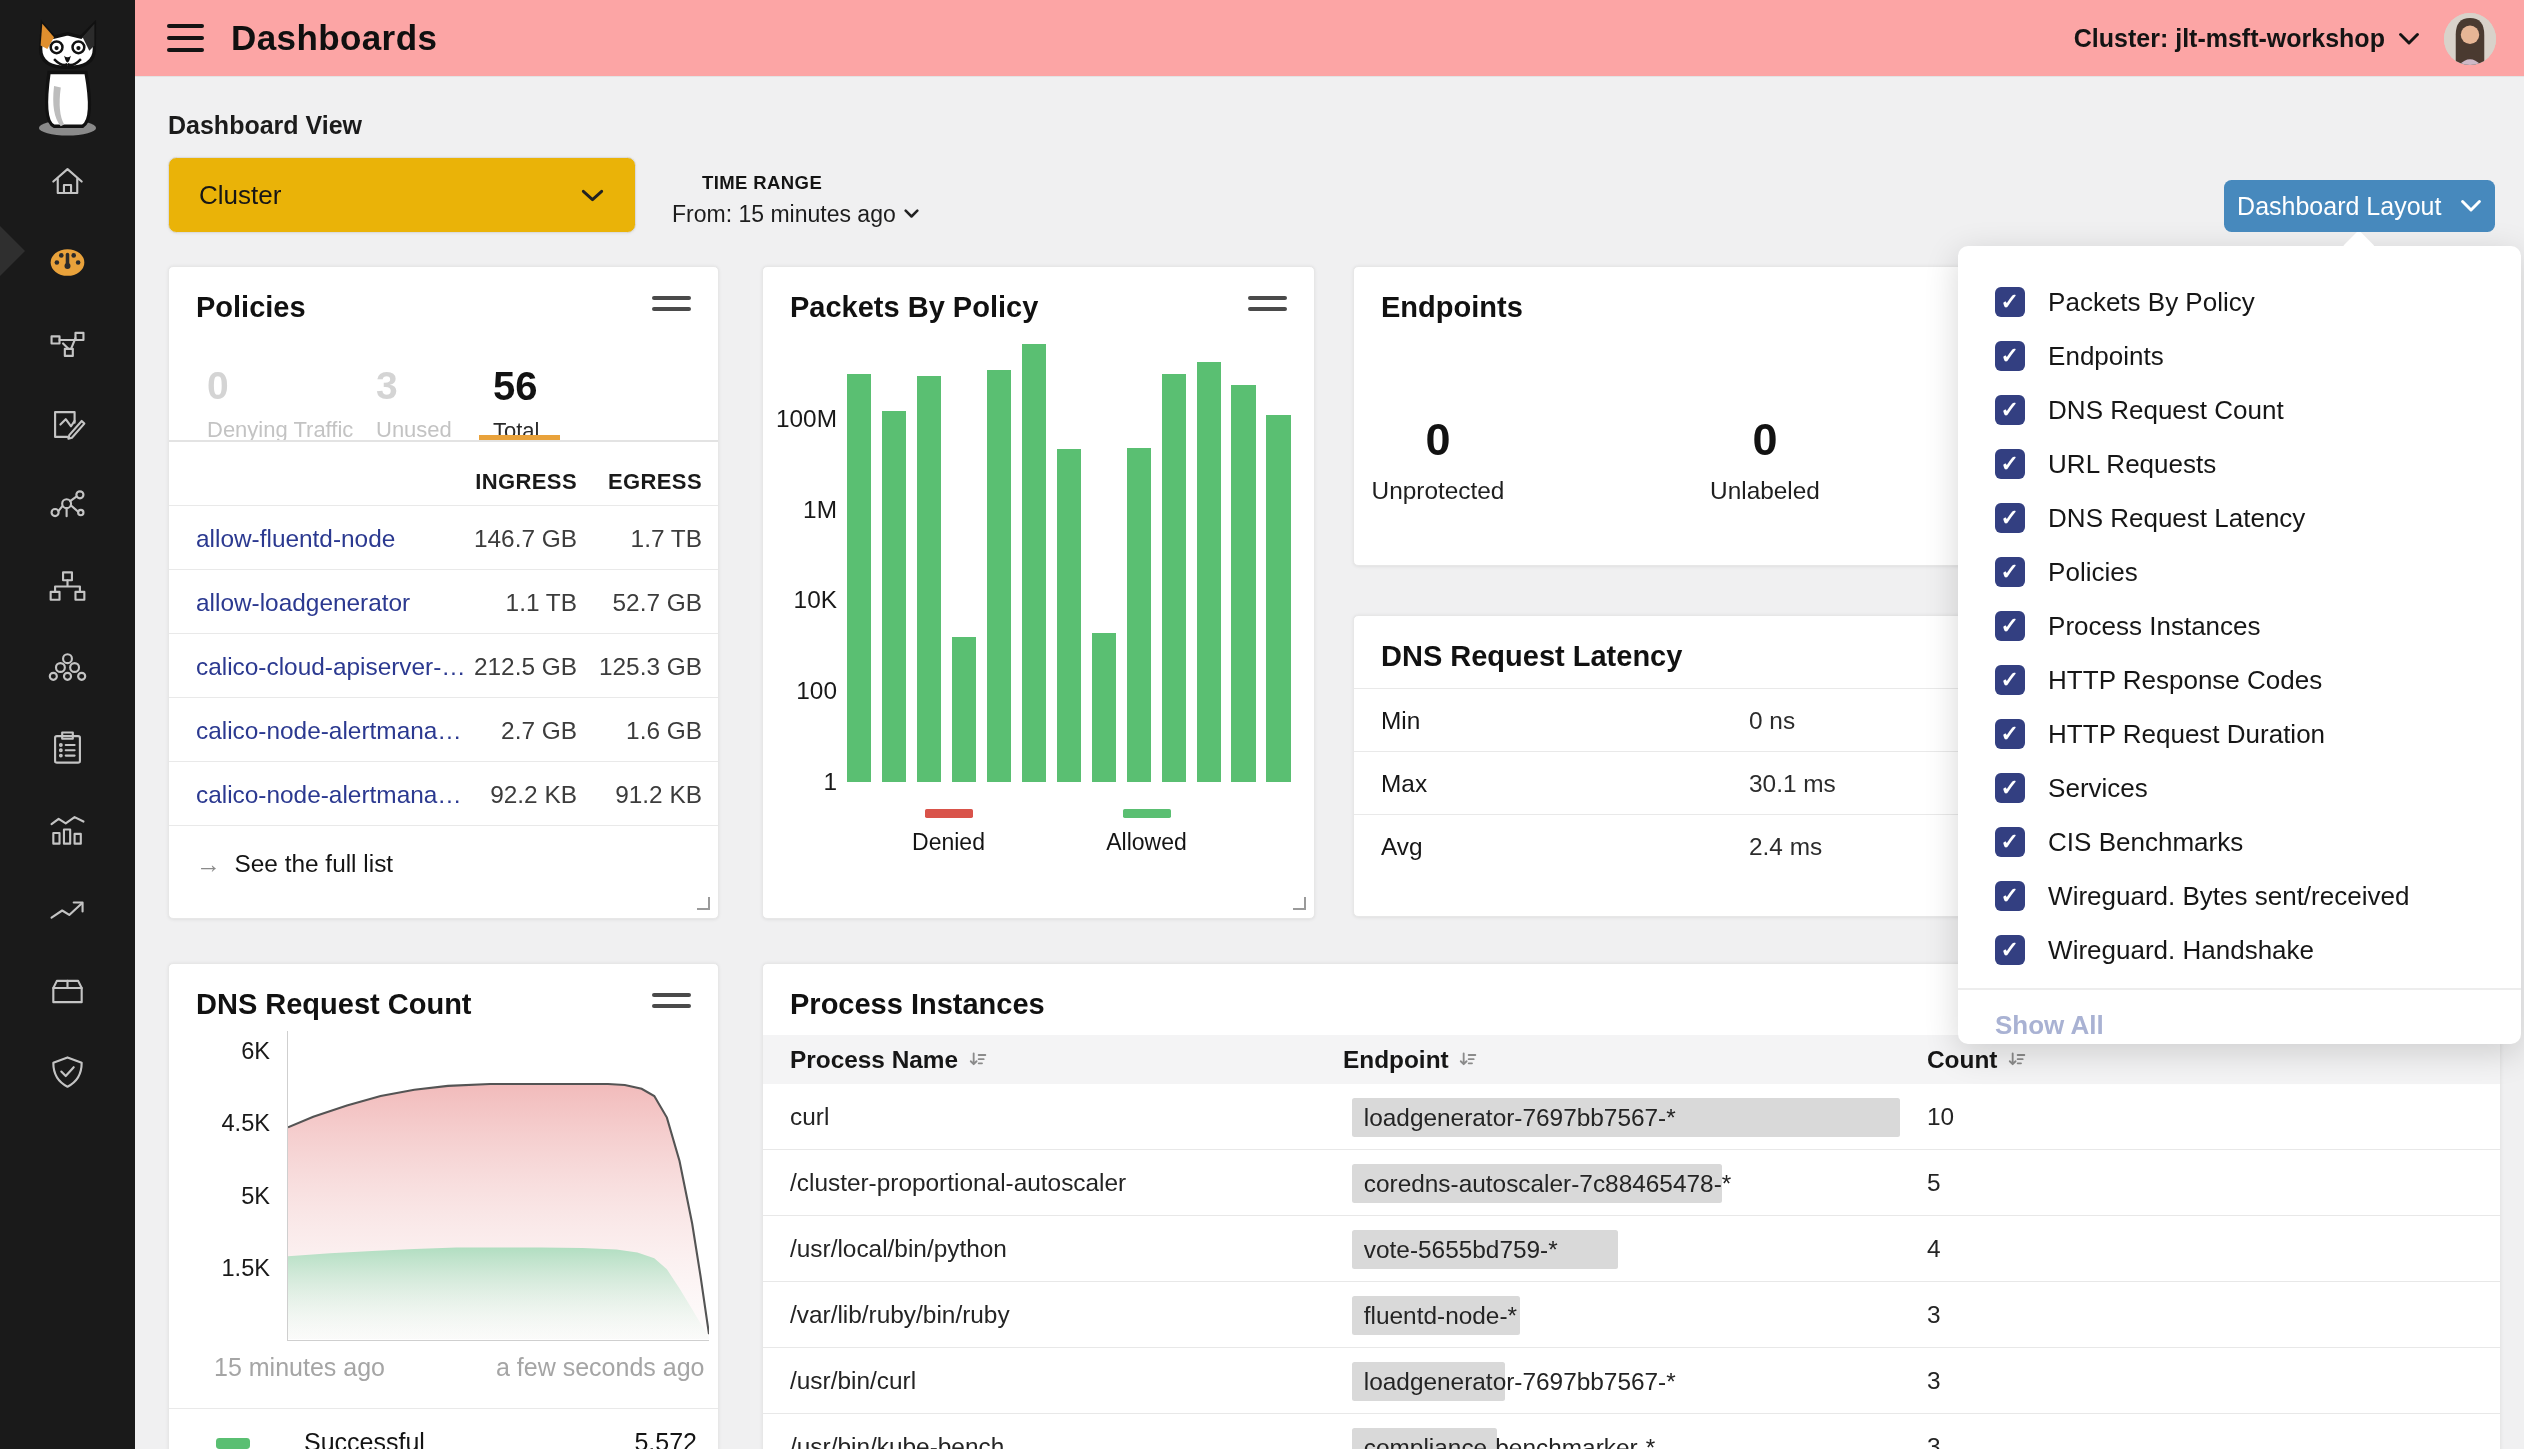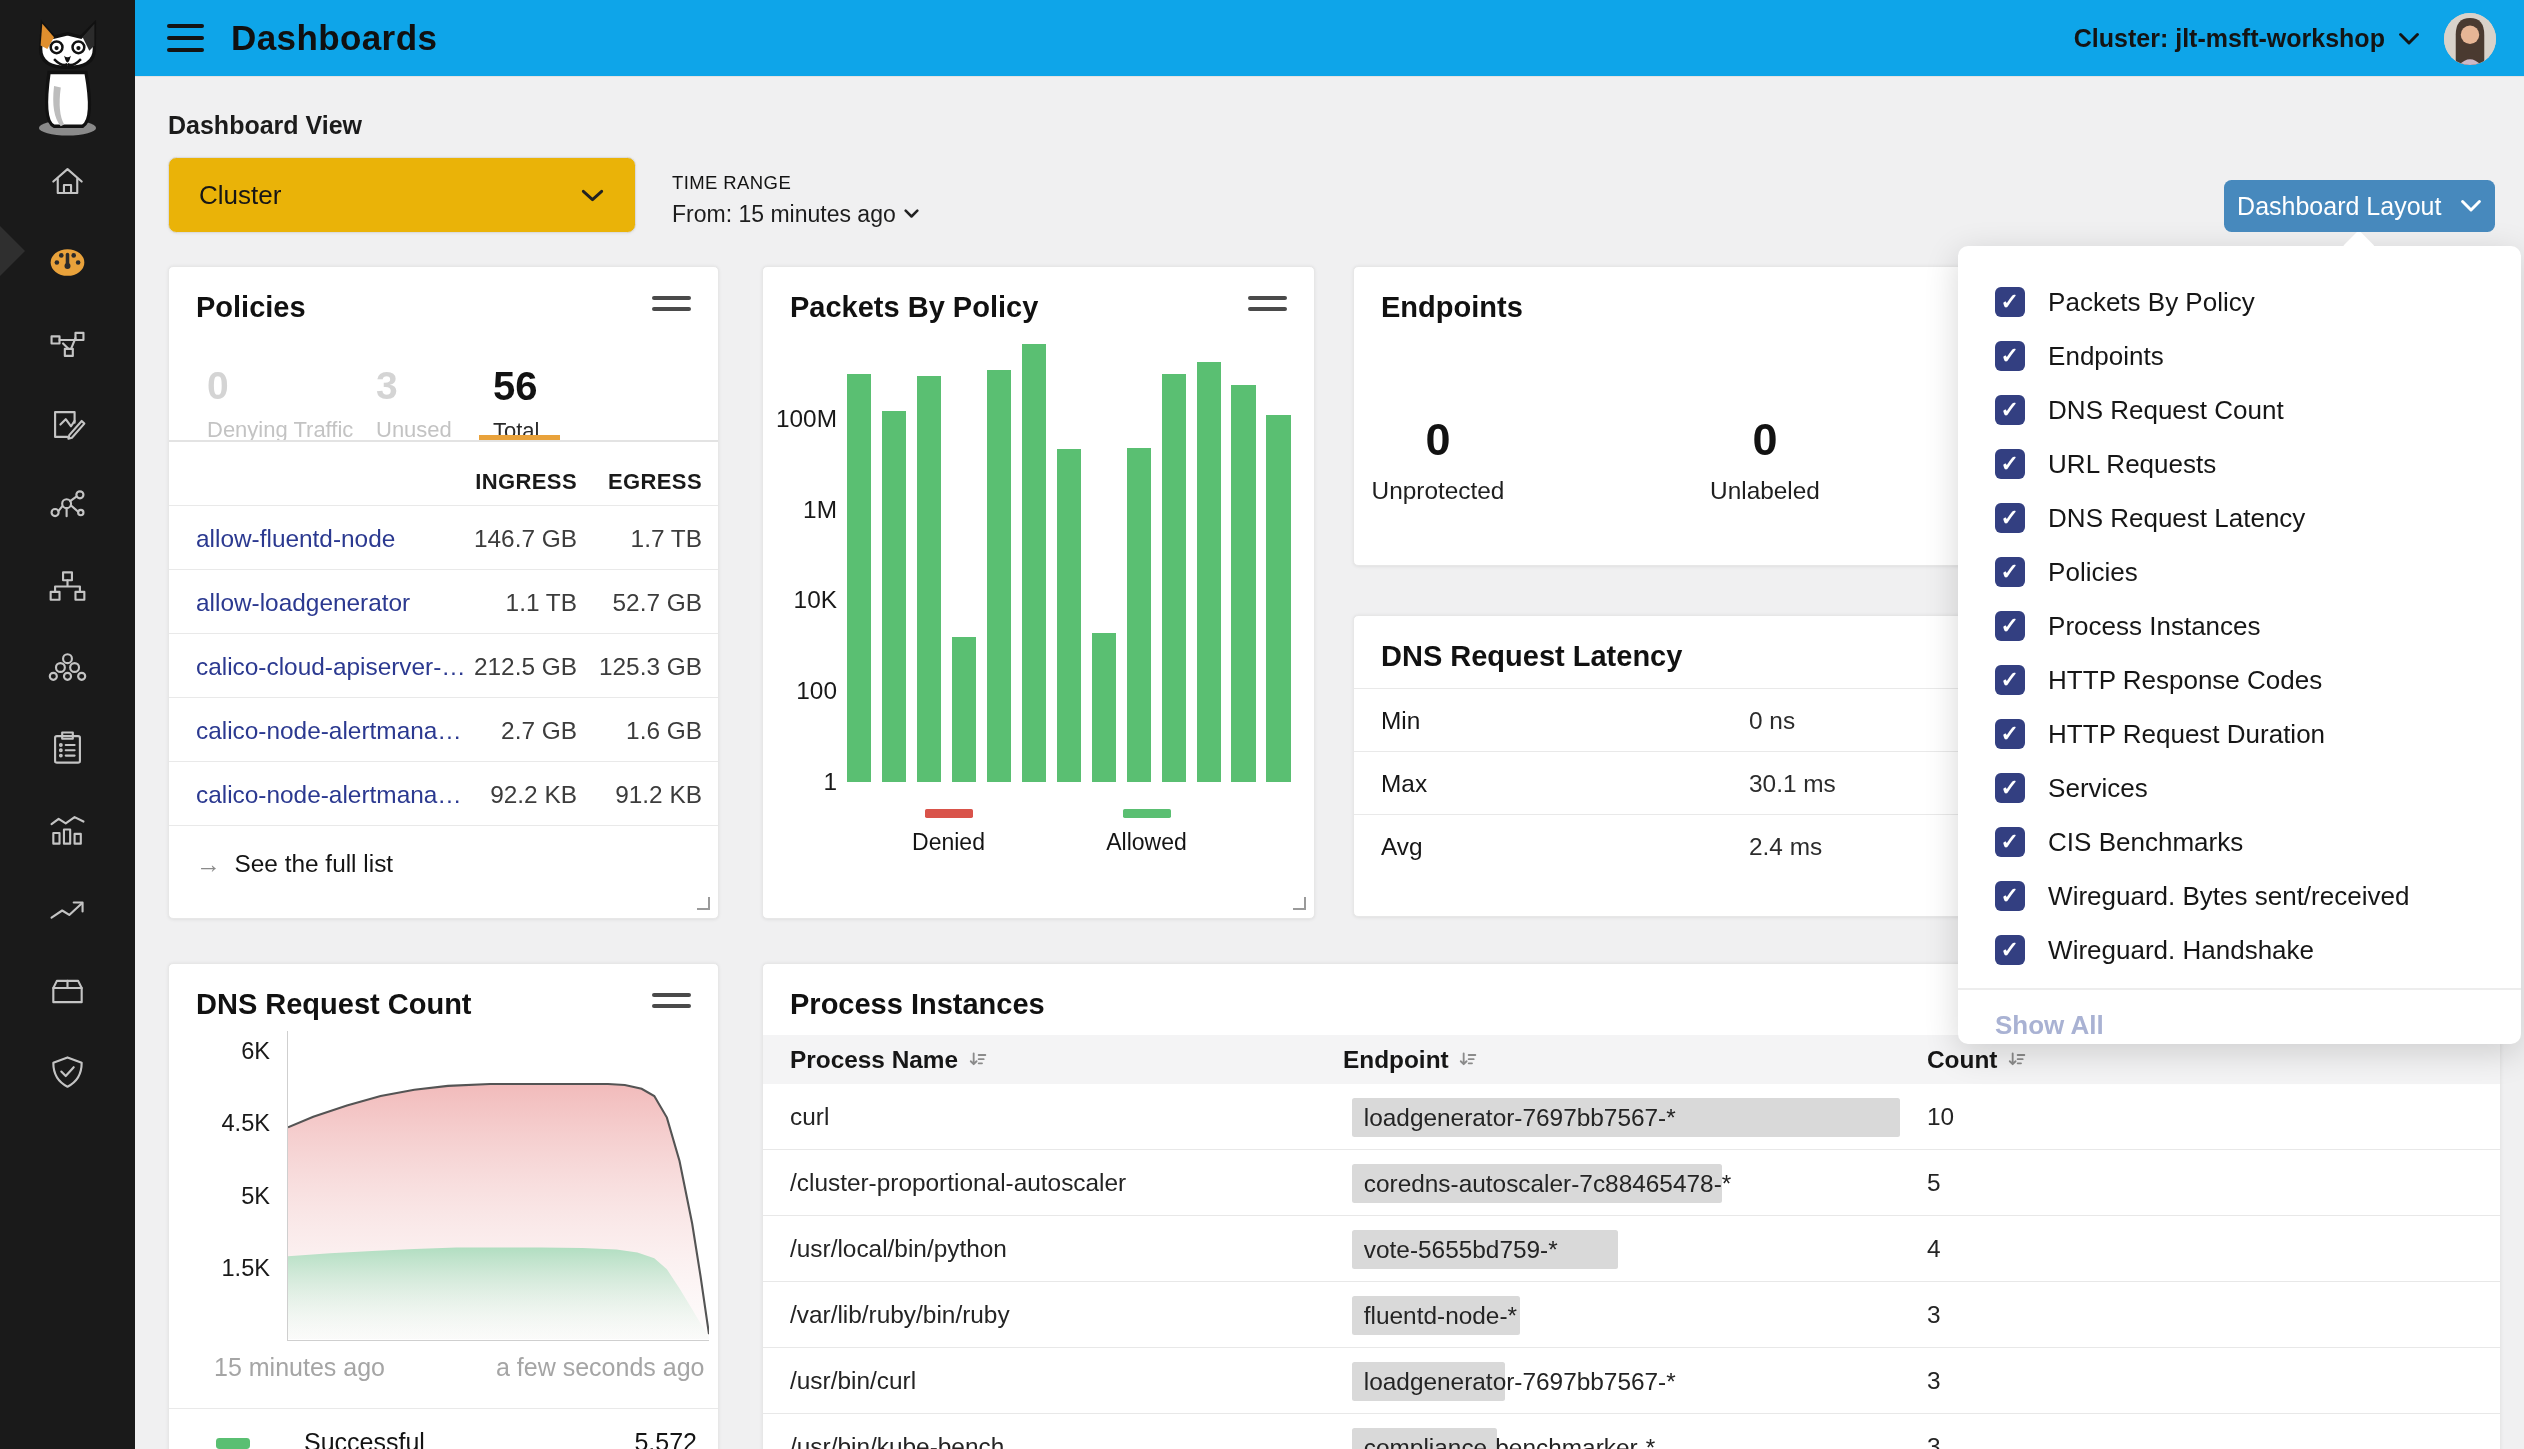--- a/index.html
+++ b/index.html
@@ -9,34 +9,34 @@
   
   .sidebar { position:absolute; left:0; top:0; width:135px; height:1449px; background:#1a1a1a; z-index:50; }
   .logo-wrap { position:absolute; top:11.8px; left:17px; width:101px; height:126px; }
   .nav-col { position:absolute; top:141px; left:0; width:135px; display:flex; flex-direction:column; align-items:center; }
   .nav-item { width:135px; height:81px; display:flex; align-items:center; justify-content:center; cursor:pointer; position:relative; }
   .nav-item svg { width:39px; height:39px; stroke:#c4c4c4; fill:none; stroke-width:2.4; stroke-linecap:round; stroke-linejoin:round; }
   .nav-item.active svg { stroke:#2b2b2b; }
   .active-wedge { position:absolute; left:0; top:226px; width:0; height:0; border-top:25px solid transparent; border-bottom:25px solid transparent; border-left:25px solid #2f2f2f; z-index:49; }
 
   
-  .topbar { position:absolute; left:135px; top:0; width:2390px; height:77px; background:#0ea5e9; border-bottom:1.7px solid #e3e3e3; z-index:40; display:flex; align-items:center; }
+  .topbar { position:absolute; left:135px; top:0; width:2390px; height:77px; background:#fca5a5; border-bottom:1.7px solid #e3e3e3; z-index:40; display:flex; align-items:center; }
   .hamburger { margin-left:32px; width:37px; height:28px; display:flex; flex-direction:column; justify-content:space-between; cursor:pointer; }
   .hamburger span { display:block; width:37px; height:4.2px; background:#141414; border-radius:2.5px; }
   .app-title { margin-left:27px; font-size:35px; font-weight:700; letter-spacing:0.4px; color:#101010; }
   .topbar-right { position:absolute; right:29px; top:0; height:77px; display:flex; align-items:center; gap:23.6px; }
   .cluster-select { display:flex; align-items:center; gap:13.5px; font-size:25px; color:#141414; cursor:pointer;font-weight:bold; }
   .avatar { width:52px; height:52px; border-radius:50%; overflow:hidden; background:#d9d2ca; cursor:pointer; }
 
   
   .view-label { position:absolute; left:168px; top:111px; font-size:25px; font-weight:600; color:#1b1b1b; }
   .view-select { position:absolute; left:168px; top:157px; width:468px; height:76px; background:#eab308; border:1.7px solid #dcdcdc; border-radius:8.4px; display:flex; align-items:center; justify-content:space-between; padding:0 30px; cursor:pointer; box-shadow:0 0.8px 2.5px rgba(0,0,0,.05); }
   .view-select .val { font-size:26px; color:#161616; }
   .time-range { position:absolute; left:672px; top:172px; }
-  .time-range .tr-label { font-size:18.5px; font-weight:400; letter-spacing:0.4px; color:#141414; }
+  .time-range .tr-label { font-size:18.5px; font-weight:700; letter-spacing:0.4px; color:#141414;margin-left:30px; }
   .time-range .tr-value { margin-top:6.7px; font-size:23px; color:#1d1d1d; display:flex; align-items:center; gap:8.4px; cursor:pointer; }
   .customize-btn { position:absolute; left:2224px; top:180px; width:271px; height:52px; background:#4789bd; border:none; border-radius:7.6px; color:#fff; font-size:25px; font-family:"Liberation Sans", sans-serif; display:flex; align-items:center; justify-content:center; gap:18.5px; cursor:pointer; z-index:60; }
 
   
   .card { position:absolute; background:#fff; border:0.8px solid #e7e7e7; border-radius:5px; box-shadow:0 0.8px 3.4px rgba(0,0,0,.07); }
   .card-title { font-size:29px; font-weight:700; color:#111; }
   .drag-handle { position:absolute; top:29px; right:27px; width:39px; cursor:grab; }
   .drag-handle i { display:block; width:39px; height:4.2px; background:#4a4a4a; border-radius:2.5px; margin-bottom:6.7px; }
   .resize-corner { position:absolute; right:8.4px; bottom:8.4px; width:12.6px; height:12.6px; border-right:2.5px solid #9a9a9a; border-bottom:2.5px solid #9a9a9a; cursor:nwse-resize; }
 

